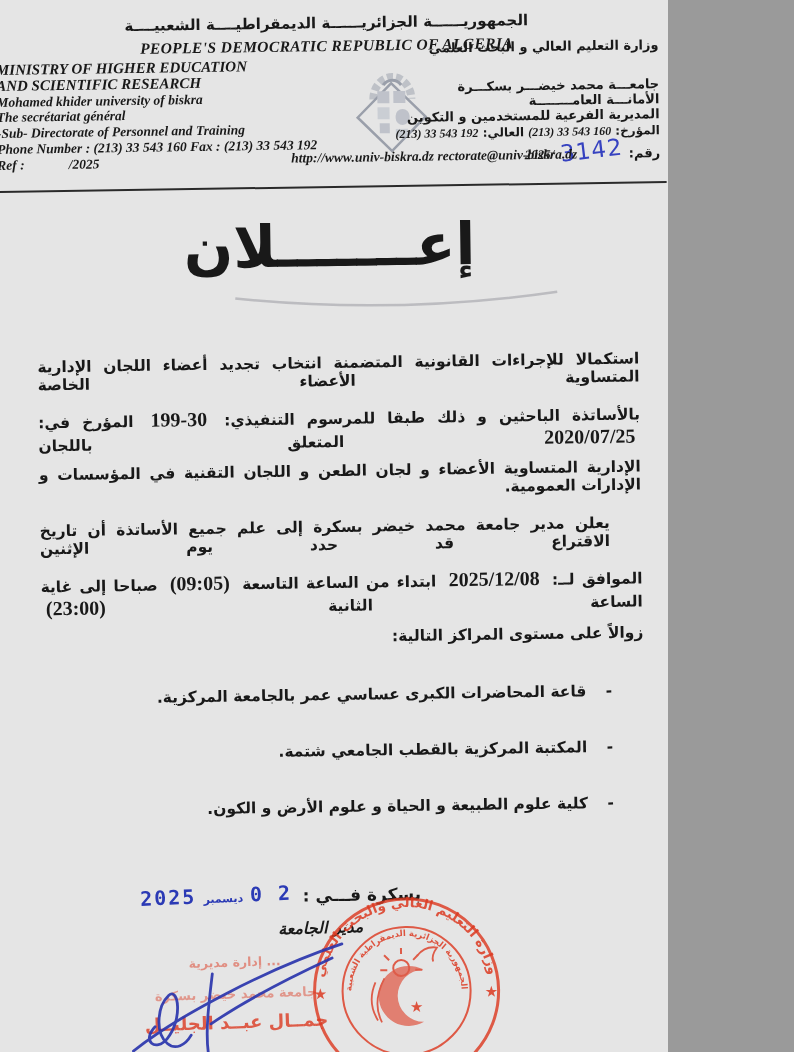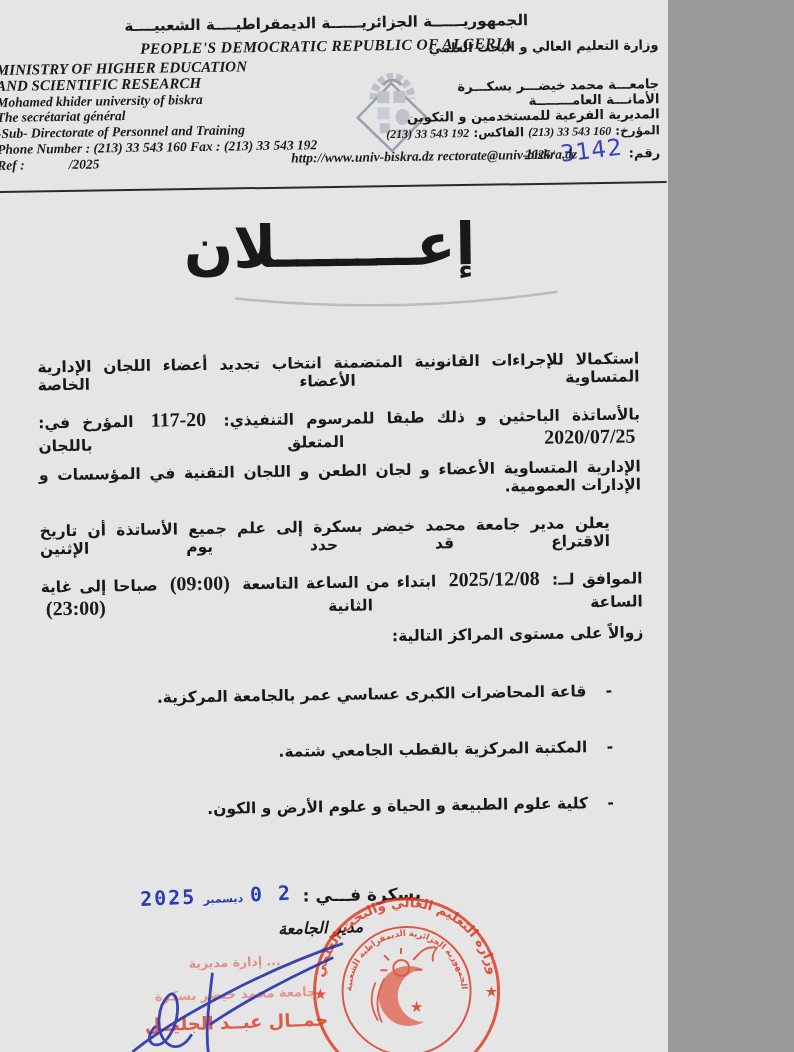--- a/index.html
+++ b/index.html
@@ -103,21 +103,21 @@
   </div>
 
   <div class="right-block">
     <div>وزارة التعليم العالي و البحث العلمي</div>
     <div class="sp">جامعـــة محمد خيضـــر بسكـــرة</div>
     <div>الأمانـــة العامــــــــة</div>
     <div>المديرية الفرعية للمستخدمين و التكوين</div>
     <div class="phone-line">
       <span>المؤرخ:</span>
       <span class="digits" dir="ltr">(213) 33 543 160</span>
-      <span>الفاكس:</span>
+      <span>العالي:</span>
       <span class="digits" dir="ltr">(213) 33 543 192</span>
     </div>
     <div class="num-row">
       <span>رقم:</span>
       <span class="hand-num">3142</span>
       <span class="digits" dir="rtl">/2025</span>
     </div>
   </div>
 
   <div class="urls">http://www.univ-biskra.dz    rectorate@univ-biskra.dz</div>
@@ -126,33 +126,33 @@
   <div class="title">إعـــــــلان</div>
   <div class="swoosh">
     <svg width="330" height="22" viewBox="0 0 330 22">
       <path d="M4,5 Q165,24 326,3" stroke="#8a8a92" stroke-width="2.5" fill="none" opacity="0.45"></path>
     </svg>
   </div>
 
   <div class="line" style="top:354px">استكمالا للإجراءات القانونية المتضمنة انتخاب تجديد أعضاء اللجان الإدارية المتساوية الأعضاء الخاصة</div>
   <div class="line" style="top:406px">
     <span>بالأساتذة الباحثين و ذلك طبقا للمرسوم  التنفيذي:</span>
-    <span class="num" dir="ltr">117-20</span>
+    <span class="num" dir="ltr">199-30</span>
     <span>المؤرخ في:</span>
     <span class="num" dir="ltr">2020/07/25</span>
     <span>المتعلق باللجان</span>
   </div>
   <div class="line end" style="top:462px">الإدارية المتساوية الأعضاء و لجان الطعن و اللجان التقنية في المؤسسات و الإدارات العمومية.</div>
 
   <div class="line indent" style="top:518px">يعلن مدير جامعة محمد خيضر بسكرة إلى علم جميع الأساتذة أن تاريخ الاقتراع قد حدد يوم الإثنين</div>
   <div class="line" style="top:570px">
     <span>الموافق لــ:</span>
     <span class="num" dir="ltr">2025/12/08</span>
     <span>ابتداء من الساعة التاسعة</span>
-    <span class="num" dir="ltr">(09:00)</span>
+    <span class="num" dir="ltr">(09:05)</span>
     <span>صباحا إلى غاية الساعة الثانية</span>
     <span class="num" dir="ltr">(23:00)</span>
   </div>
   <div class="line end" style="top:628px">زوالاً على مستوى المراكز التالية:</div>
 
   <div class="bullet" style="top:686px">
     <span class="dash">-</span>
     <span>قاعة المحاضرات الكبرى عساسي عمر بالجامعة المركزية.</span>
   </div>
   <div class="bullet" style="top:742px">

